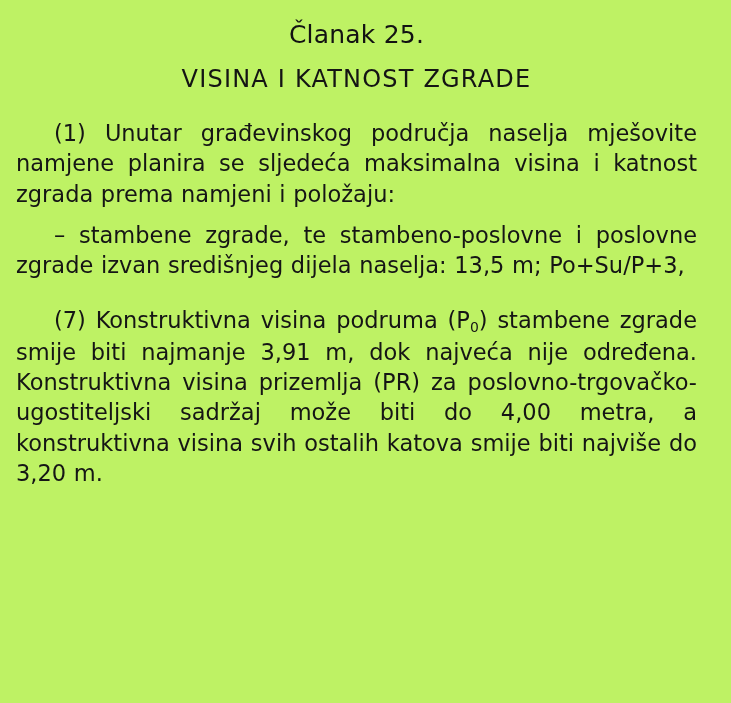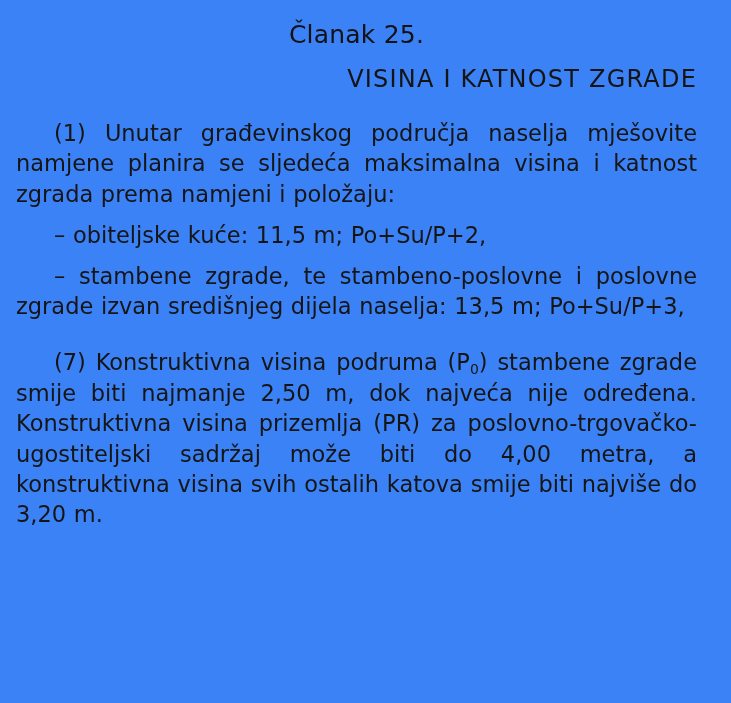--- a/index.html
+++ b/index.html
@@ -11,36 +11,36 @@
     height: 703px;
     background: #ffffff;
     font-family: "DejaVu Sans", sans-serif;
     color: #1a1a1a;
     overflow: hidden;
   }
   .page {
     position: relative;
     width: 731px;
     height: 703px;
-    background: #3b82f6;
+    background: #bef264;
     padding: 0;
     box-sizing: border-box;
   }
   .inner {
     padding: 14px 34px 0 16px;
   }
   .article-title {
     text-align: center;
     font-size: 25px;
     letter-spacing: 0.2px;
     margin: 6px 0 16px 0;
     color: #121212;
   }
   .section-heading {
-    text-align: right;
+    text-align: center;
     font-size: 24px;
     letter-spacing: 1.2px;
     margin: 0 0 16px 0;
     color: #141414;
   }
   p.body {
     font-size: 22.5px;
     line-height: 1.345;
     margin: 0 0 11px 0;
     text-align: justify;
@@ -69,23 +69,22 @@
 
 <div class="page">
   <div class="inner">
 
     <div class="article-title">Članak 25.</div>
 
     <div class="section-heading">VISINA I KATNOST ZGRADE</div>
 
     <p class="body indent">(1) Unutar građevinskog područja naselja mješovite namjene planira se sljedeća maksimalna visina i katnost zgrada prema namjeni i položaju:</p>
 
-    <p class="body dash">– obiteljske kuće: 11,5 m; Po+Su/P+2,</p>
 
     <p class="body dash">– stambene zgrade, te stambeno-poslovne i poslovne zgrade izvan središnjeg dijela naselja: 13,5 m; Po+Su/P+3,</p>
 
 
     <p class="body indent gap">
-      <span>(7) Konstruktivna visina podruma (P</span><span class="sub">0</span><span>) stambene zgrade smije biti najmanje 2,50 m, dok najveća nije određena. Konstruktivna visina prizemlja (PR) za poslovno-trgovačko-ugostiteljski sadržaj može biti do 4,00 metra, a konstruktivna visina svih ostalih katova smije biti najviše do 3,20 m.</span>
+      <span>(7) Konstruktivna visina podruma (P</span><span class="sub">0</span><span>) stambene zgrade smije biti najmanje 3,91 m, dok najveća nije određena. Konstruktivna visina prizemlja (PR) za poslovno-trgovačko-ugostiteljski sadržaj može biti do 4,00 metra, a konstruktivna visina svih ostalih katova smije biti najviše do 3,20 m.</span>
     </p>
 
   </div>
 </div>
 
 </body></html>

